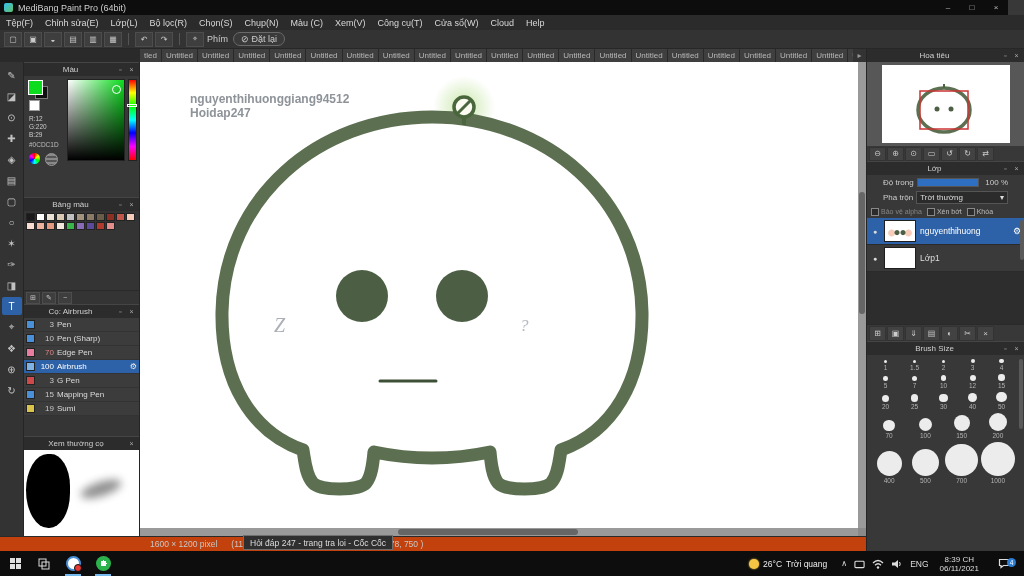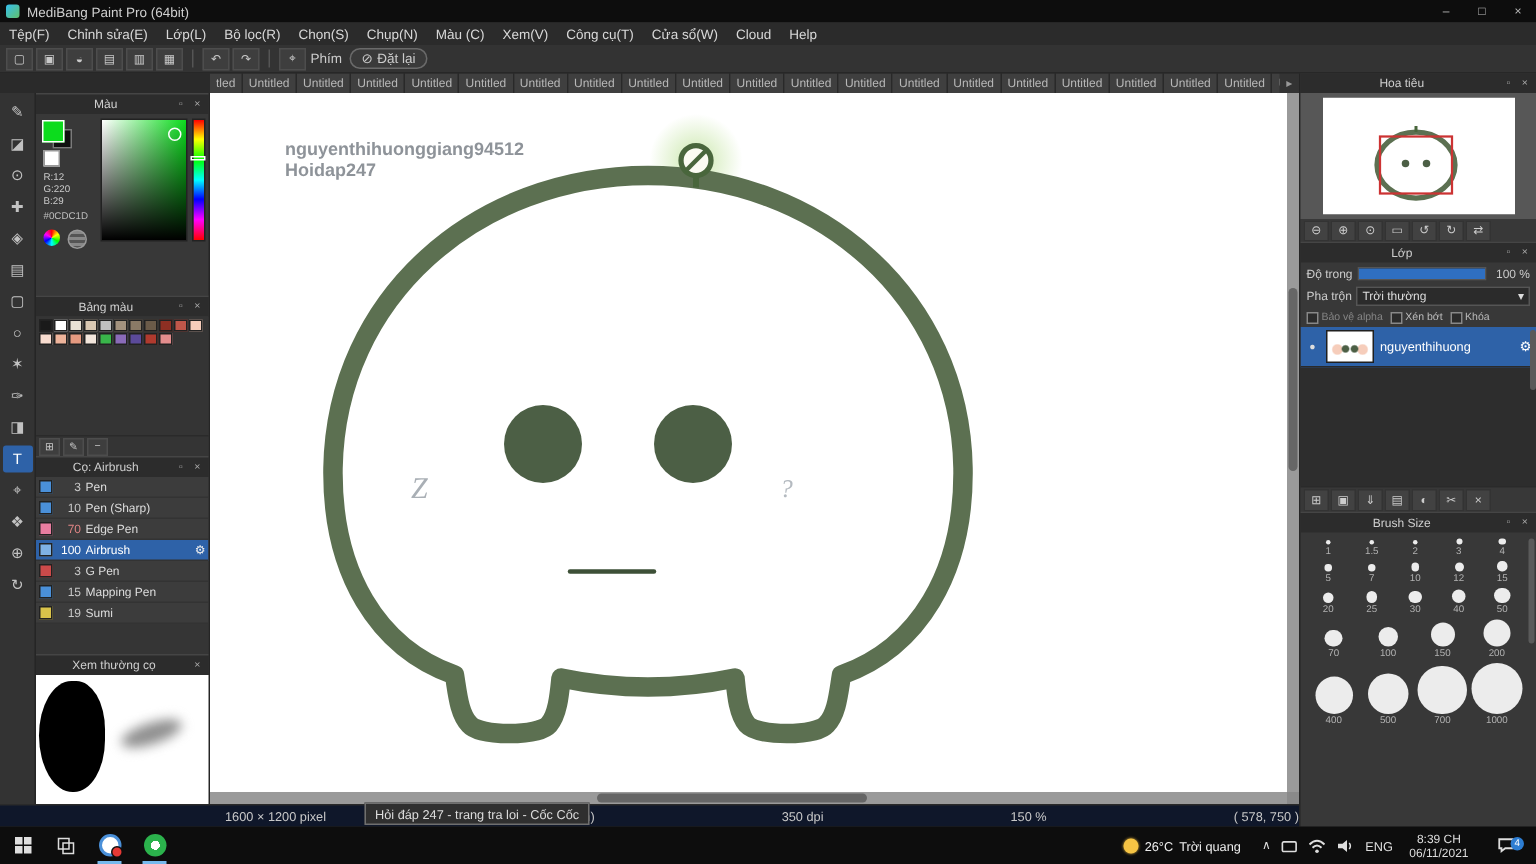--- a/index.html
+++ b/index.html
@@ -1,18 +1,18 @@
 <!DOCTYPE html>
 <html><head>
 <meta charset="utf-8">
 <style>
   html,body{margin:0;padding:0;background:#000;}
   .window{position:relative;width:1024px;height:576px;background:#383838;font-family:"Liberation Sans",sans-serif;overflow:hidden;--accent:#2e62a8;}
   
-  .titlebar{position:absolute;top:0;left:0;right:0;height:15px;background:#0d0d0d;display:flex;align-items:center;color:#cfcfcf;font-size:9px;z-index:4;}
+  .titlebar{position:absolute;top:0;left:0;right:16px;height:15px;background:#0d0d0d;display:flex;align-items:center;color:#cfcfcf;font-size:9px;z-index:4;}
   .app-icon{width:9px;height:9px;margin:0 5px 0 4px;background:linear-gradient(135deg,#35c0f0,#61c06a);border-radius:2px;}
   .win-btns{margin-left:auto;display:flex;height:100%;}
   .win-btn{width:24px;display:flex;align-items:center;justify-content:center;color:#bbb;font-size:8px;}
   
   .menubar{position:absolute;top:15px;left:0;right:0;height:15px;background:#2b2b2b;display:flex;align-items:center;color:#d8d8d8;font-size:9px;border-bottom:1px solid #222;z-index:4;}
   .menu-item{padding:0 6px;white-space:nowrap;}
   
   .toolbar{position:absolute;top:30px;left:0;right:0;height:18px;background:#333;display:flex;align-items:center;color:#ccc;font-size:9px;padding-left:3px;border-bottom:1px solid #272727;z-index:4;}
   .tb-icon{width:16px;height:13px;background:#3e3e3e;border:1px solid #4d4d4d;margin:0 1px;display:flex;align-items:center;justify-content:center;font-size:8px;color:#c9c9c9;}
   .tb-sep{width:1px;height:12px;background:#555;margin:0 5px;}
@@ -74,21 +74,21 @@
   .vs{position:absolute;right:0;top:0;bottom:8px;width:8px;background:#9a9a9a;}
   .vs-thumb{position:absolute;top:28%;height:26%;left:1px;right:1px;background:#666;border-radius:3px;}
   .hs{position:absolute;left:0;right:8px;bottom:0;height:8px;background:#9a9a9a;}
   .hs-thumb{position:absolute;left:36%;width:25%;top:1px;bottom:1px;background:#666;border-radius:3px;}
   .sb-corner{position:absolute;right:0;bottom:0;width:8px;height:8px;background:#8a8a8a;}
   
   .rightpanel{position:absolute;top:48px;right:0;width:158px;bottom:25px;background:#383838;border-left:1px solid #252525;display:flex;flex-direction:column;box-sizing:border-box;z-index:3;}
   .nav-body{height:84px;background:#575757;display:flex;align-items:center;justify-content:center;flex:0 0 auto;}
   .zoom-row{height:15px;display:flex;align-items:center;gap:1px;padding:0 2px;background:#383838;flex:0 0 auto;}
   .zoom-icon{width:15px;height:12px;background:#424242;border:1px solid #333;color:#ccc;font-size:8px;display:flex;align-items:center;justify-content:center;}
-  .lp-row{height:15px;display:flex;align-items:center;font-size:8px;color:#ccc;padding:0 4px;gap:3px;flex:0 0 auto;}
+  .lp-row{height:15px;display:flex;align-items:center;font-size:8px;color:#ccc;padding:0 16px;gap:3px;flex:0 0 auto;}
   .op-track{flex:1;height:7px;background:#222;border:1px solid #555;position:relative;}
   .op-fill{position:absolute;top:0;left:0;bottom:0;width:100%;background:#2f6fc1;}
   .op-val{width:26px;text-align:right;flex:0 0 auto;}
   .blend-select{flex:1;height:11px;background:#2b2b2b;border:1px solid #555;display:flex;align-items:center;font-size:8px;color:#ddd;padding:0 3px;justify-content:space-between;}
   .layer-checks{height:13px;display:flex;align-items:center;gap:5px;padding:0 4px;font-size:7px;color:#bbb;flex:0 0 auto;}
   .lp-check{display:flex;align-items:center;gap:2px;}
   .lp-check.dim{color:#858585;}
   .cbox{width:6px;height:6px;border:1px solid #888;background:#2b2b2b;display:inline-block;}
   .layer-list{height:106px;background:#2d2d2d;overflow:hidden;position:relative;flex:0 0 auto;}
   .layer-row{height:26px;display:flex;align-items:center;gap:4px;padding:0 3px;background:#3a3a3a;border-bottom:1px solid #2a2a2a;font-size:8.5px;color:#ddd;}
@@ -102,21 +102,21 @@
   .layer-tools{height:16px;display:flex;align-items:center;gap:1px;padding:0 2px;background:#383838;border-top:1px solid #2a2a2a;flex:0 0 auto;}
   .lt-icon{width:15px;height:13px;background:#424242;border:1px solid #333;color:#ccc;font-size:8px;display:flex;align-items:center;justify-content:center;}
   
   .bs-grid{flex:1;padding:2px 8px 2px 4px;overflow:hidden;position:relative;}
   .bs-row{display:flex;align-items:flex-end;}
   .bs-cell{flex:1;display:flex;flex-direction:column;align-items:center;justify-content:flex-end;padding:2px 0 1px 0;}
   .bs-dot{background:#ececec;border-radius:50%;min-width:2px;min-height:2px;}
   .bs-label{font-size:6.5px;color:#b2b2b2;margin-top:1px;}
   .bs-scroll{position:absolute;right:1px;top:4px;width:4px;height:70px;background:#5a5a5a;border-radius:2px;}
   
-  .statusbar{position:absolute;left:0;bottom:25px;width:866px;height:15px;background:#0f172a;border-top:1px solid #2a2a2a;display:flex;align-items:center;color:#c8c8c8;font-size:8.5px;gap:14px;padding-left:150px;box-sizing:border-box;justify-content:space-between;}
+  .statusbar{position:absolute;left:0;bottom:25px;width:866px;height:15px;background:#c2410c;border-top:1px solid #2a2a2a;display:flex;align-items:center;color:#c8c8c8;font-size:8.5px;gap:14px;padding-left:150px;box-sizing:border-box;}
   .tooltip{position:absolute;left:243px;bottom:26px;height:13px;background:#2f2f2f;border:1px solid #6f6f6f;color:#ddd;font-size:8.5px;display:flex;align-items:center;padding:0 6px;z-index:7;white-space:nowrap;}
   
   .taskbar{position:absolute;left:0;bottom:0;width:100%;height:25px;background:#0d0d0d;display:flex;align-items:stretch;color:#ddd;z-index:8;}
   .start{width:30px;display:flex;align-items:center;justify-content:center;}
   .win-logo{width:11px;height:11px;display:grid;grid-template-columns:5px 5px;grid-template-rows:5px 5px;gap:1px;}
   .win-logo span{background:#dfdfdf;}
   .tb-search{width:226px;background:#fff;display:flex;align-items:center;gap:6px;padding:0 8px;box-sizing:border-box;border:1px solid #888;}
   .tb-search input{border:none;outline:none;background:none;font-size:9px;color:#444;width:100%;font-family:"Liberation Sans",sans-serif;}
   .tb-search input::placeholder{color:#666;}
   .tb-taskview{width:28px;display:flex;align-items:center;justify-content:center;}
@@ -457,20 +457,25 @@
           <span class="clabel">Khóa</span>
         </div>
       </div>
     <div class="layer-list" id="layer-list">
         <div class="layer-row selected">
           <span class="layer-eye">●</span>
           <div class="layer-thumb art"></div>
           <span class="layer-name">nguyenthihuong</span>
           <span class="layer-gear">⚙</span>
         </div>
+        <div class="layer-row">
+          <span class="layer-eye">●</span>
+          <div class="layer-thumb"></div>
+          <span class="layer-name">Lớp1</span>
+        </div>
         <div class="layer-scroll"></div>
       </div>
     <div class="layer-tools" id="layer-tools">
         <div class="lt-icon">⊞</div>
         <div class="lt-icon">▣</div>
         <div class="lt-icon">⇓</div>
         <div class="lt-icon">▤</div>
         <div class="lt-icon">◐</div>
         <div class="lt-icon">✂</div>
         <div class="lt-icon">×</div>

